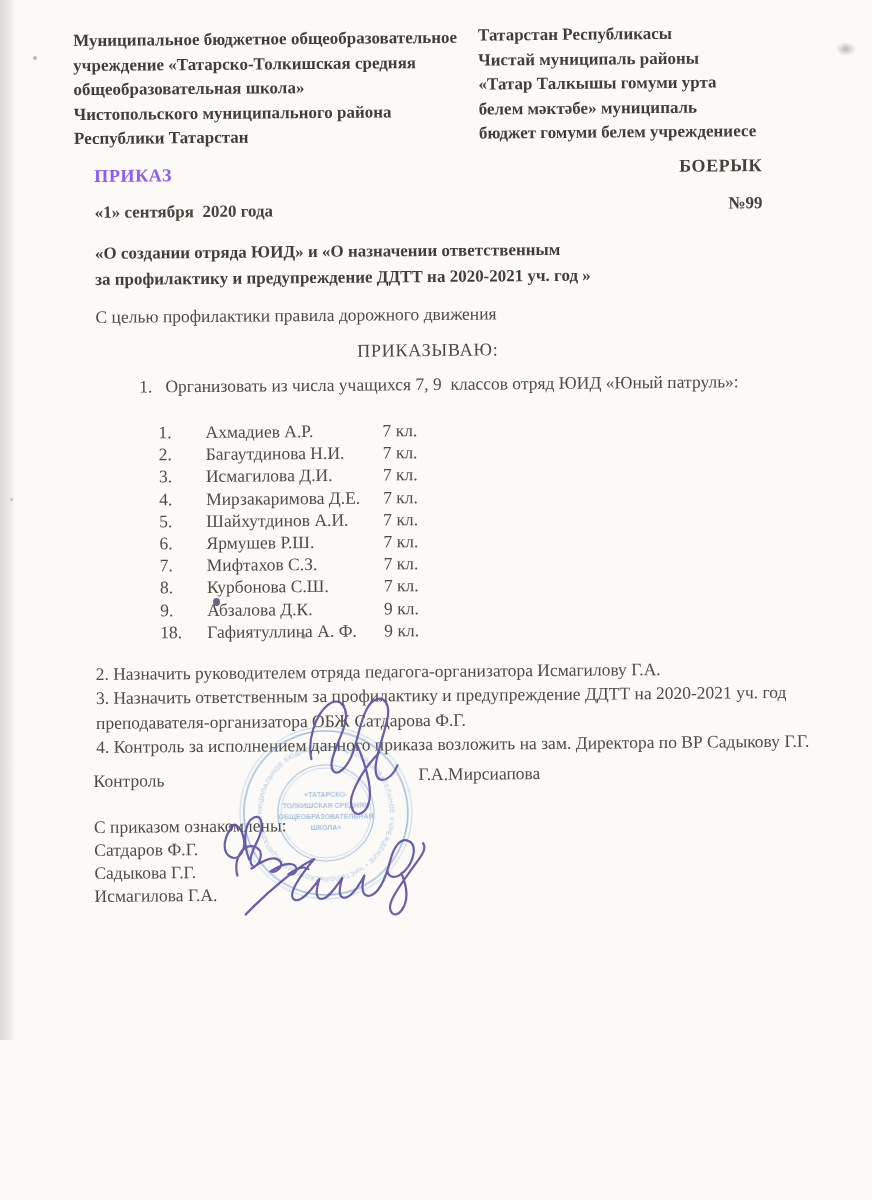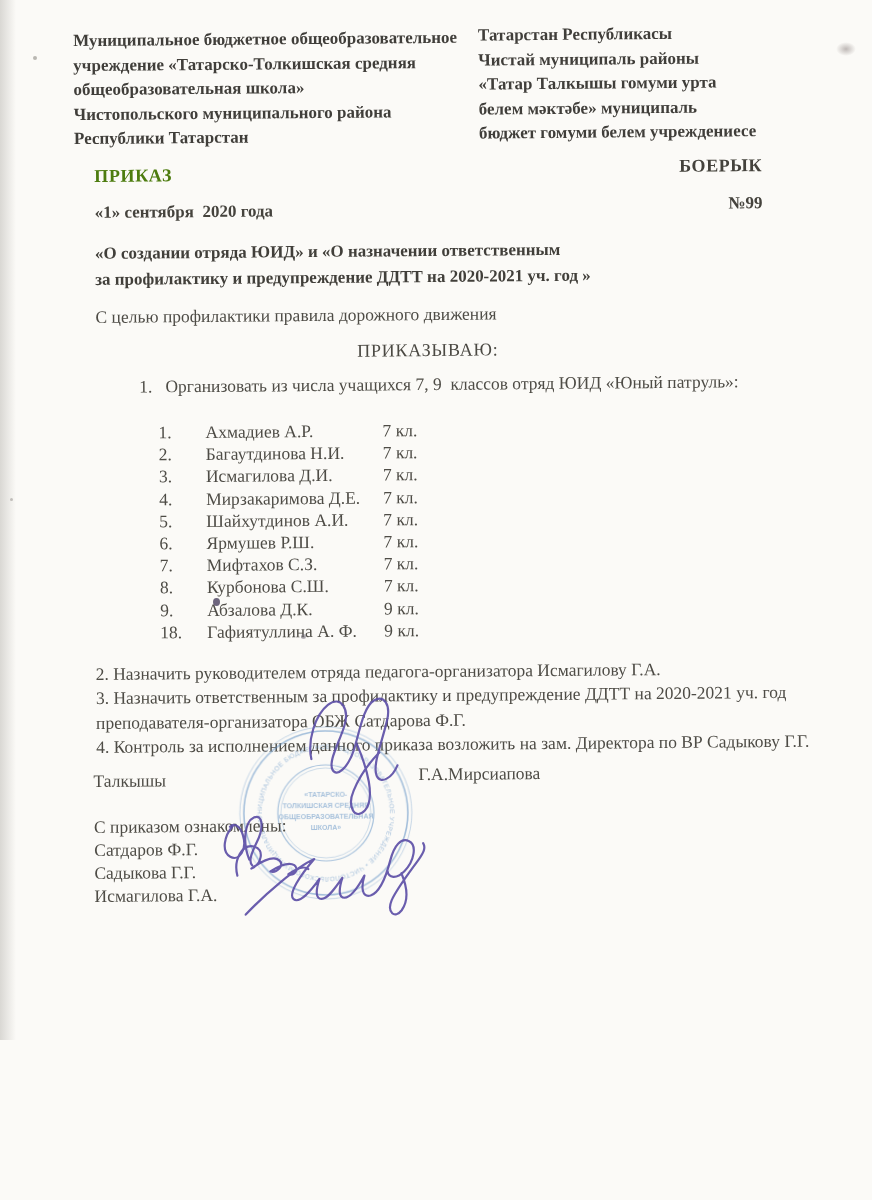--- a/index.html
+++ b/index.html
@@ -15,21 +15,21 @@
     transform:rotate(-0.5deg);
     transform-origin:430px 600px;
     color:#4e4c46;
   }
   .abs { position:absolute; }
   .pre { white-space:pre; }
 
   .header-left  { left:78px;  top:26px; width:404px; font-size:17px; line-height:24.5px; font-weight:bold; color:#403e3a; }
   .header-right { left:483px; top:24px; width:350px; font-size:17px; line-height:24.5px; font-weight:bold; color:#403e3a; }
 
-  .title-ru  { left:98px;  top:163px; font-size:18px; font-weight:bold; letter-spacing:.6px; color:#4d7c0f; }
+  .title-ru  { left:98px;  top:163px; font-size:18px; font-weight:bold; letter-spacing:.6px; color:#8b5cf6; }
   .title-tt  { left:600px; top:158px; width:166px; text-align:right; font-size:18px; font-weight:bold; letter-spacing:.6px; color:#44423c; }
   .date-line { left:98px;  top:200px; font-size:17px; font-weight:bold; color:#45433d; }
   .number    { left:600px; top:196px; width:166px; text-align:right; font-size:17px; font-weight:bold; color:#45433d; }
 
   .subject { left:98px; top:238px; font-size:17px; font-weight:bold; line-height:25.5px; color:#413f3a; }
 
   .purpose    { left:98px; top:304px; font-size:17.5px; }
   .resolution { left:0; top:340px; width:860px; text-align:center; font-size:18px; letter-spacing:.8px; color:#4b4943; }
   .item1      { left:141px; top:374px; font-size:17.5px; }
 
@@ -200,21 +200,21 @@
         </text>
       </g>
       <g text-anchor="middle" font-size="7" font-weight="bold" opacity=".85">
         <text x="96" y="80" fill="#5e90c4">«ТАТАРСКО-</text>
         <text x="96" y="91" fill="#5e90c4">ТОЛКИШСКАЯ СРЕДНЯЯ</text>
         <text x="96" y="102" fill="#5e90c4">ОБЩЕОБРАЗОВАТЕЛЬНАЯ</text>
         <text x="96" y="113" fill="#5e90c4">ШКОЛА»</text>
       </g>
     </svg>
 
-    <div class="abs director-label">Талкышы</div>
+    <div class="abs director-label">Контроль</div>
     <div class="abs director-name">Г.А.Мирсиапова</div>
 
     <div class="abs ack">
       <div>С приказом ознакомлены:</div>
 
         <div>Сатдаров Ф.Г.</div>
 
         <div>Садыкова Г.Г.</div>
 
         <div>Исмагилова Г.А.</div>

